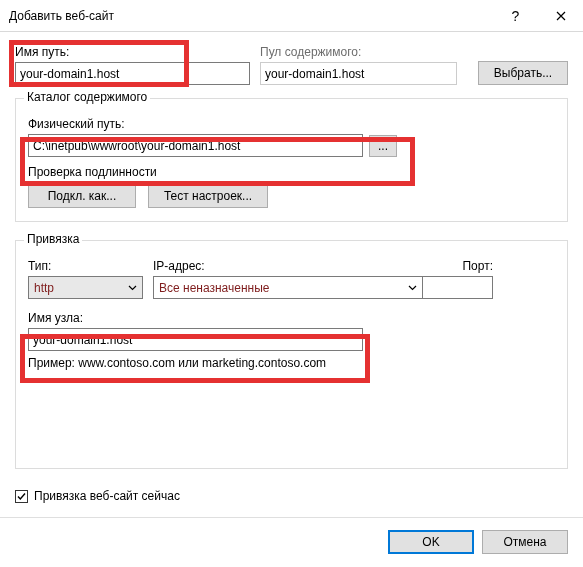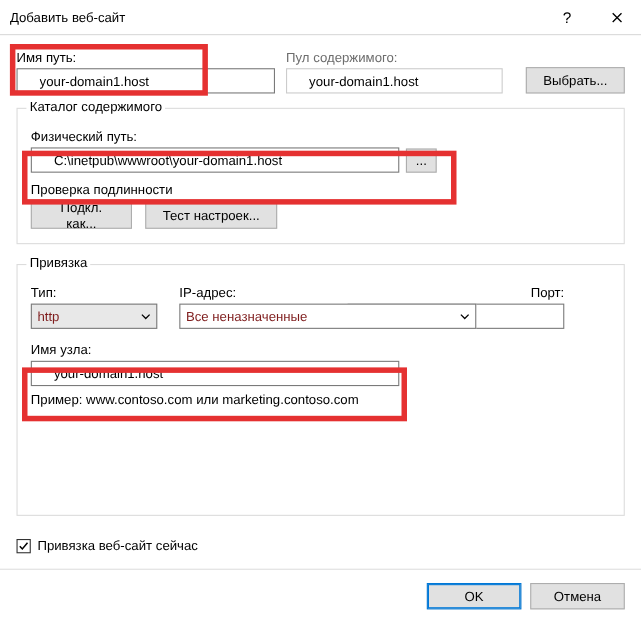--- a/index.html
+++ b/index.html
@@ -45,21 +45,21 @@
   .row { display: flex; gap: 10px; }
   .col { display: flex; flex-direction: column; }
 
   .lbl { font-size: 12px; color: #000; margin-bottom: 3px; }
   .lbl-disabled { color: #6d6d6d; }
 
   .txt {
     border: 1px solid #7a7a7a;
     background: #fff;
     font: inherit;
-    padding: 3px 20px;
+    padding: 3px 4px;
     box-sizing: border-box;
     height: 23px;
   }
   .txt[readonly], .txt.disabled {
     background: #fff;
     color: #000;
     border-color: #cccccc;
   }
 
   .btn {
@@ -185,30 +185,30 @@
     <div class="legend">Каталог содержимого</div>
 
     <div class="lbl">Физический путь:</div>
     <div class="row" style="gap:6px; align-items:center;">
       <input class="txt" type="text" style="width: 335px;" value="C:\inetpub\wwwroot\your-domain1.host">
       <button class="btn btn-small" style="width:28px;">...</button>
     </div>
 
     <div class="lbl" style="margin-top:8px;">Проверка подлинности</div>
     <div class="row" style="gap:12px; margin-top:5px;">
-      <button class="btn" style="width:92px;">Подкл. как...</button>
+      <button class="btn" style="width:108px;">Подкл. как...</button>
       <button class="btn" style="width:120px;">Тест настроек...</button>
     </div>
   </div>
 
   
   <div class="groupbox" style="margin-top:18px; padding-bottom:95px;">
     <div class="legend">Привязка</div>
 
-    <div class="row" style="gap:20px;">
+    <div class="row" style="gap:10px;">
       <div class="col" style="width:115px;">
         <div class="lbl">Тип:</div>
         <div class="sel">
           <span>http</span>
           <svg class="chev" width="9" height="6" viewBox="0 0 9 6">
               <path d="M1 1 L4.5 4.5 L8 1" stroke="#000" fill="none" stroke-width="1.2"></path>
             </svg>
         </div>
       </div>
       <div class="col" style="width:270px;">

